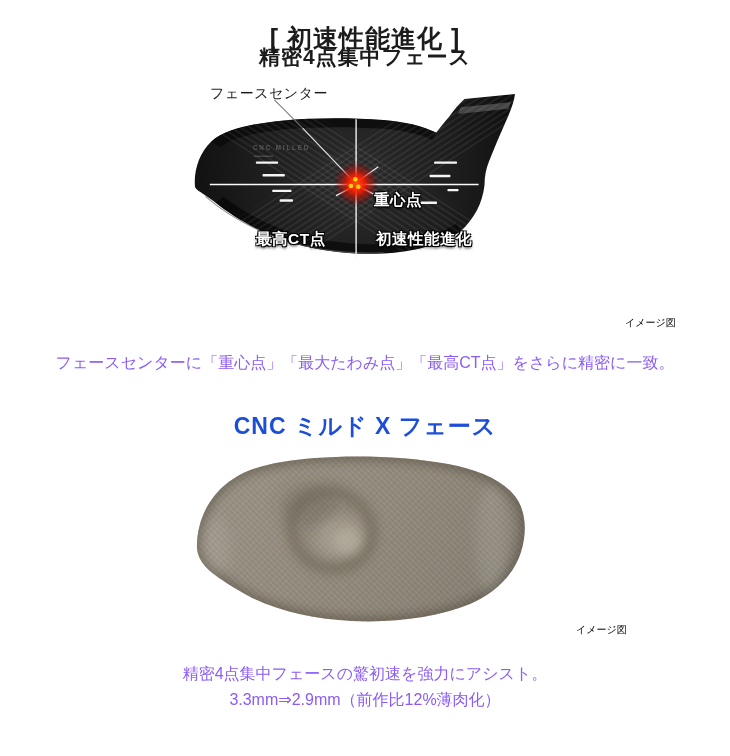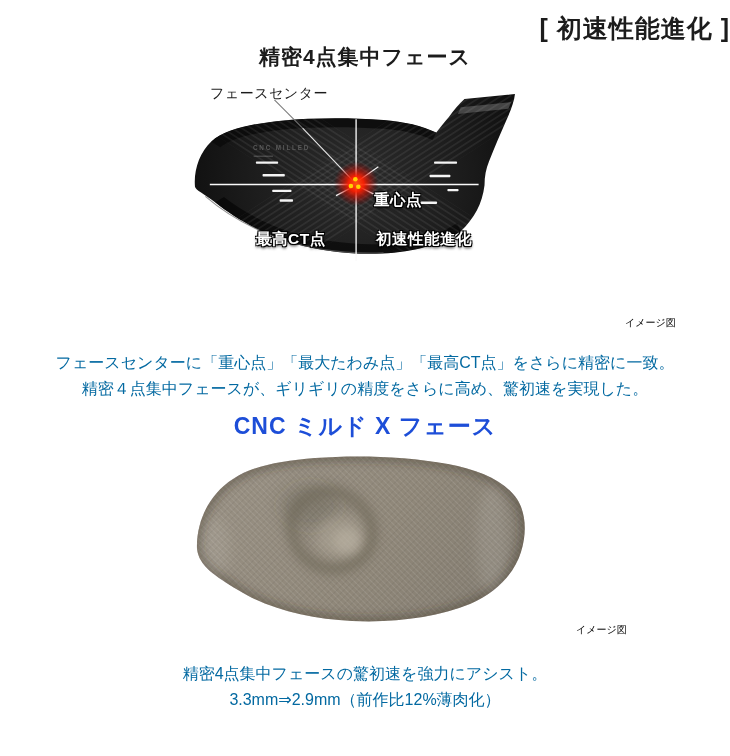--- a/index.html
+++ b/index.html
@@ -1,31 +1,31 @@
 <!DOCTYPE html>
 <html><head>
 <meta charset="utf-8">
 <style>
   html,body{margin:0;padding:0;background:#fff;}
   .page{position:relative;width:730px;height:756px;margin:0 auto;background:#fff;overflow:hidden;
         font-family:"Liberation Sans","DejaVu Sans",sans-serif;}
   .abs{position:absolute;}
   .center-text{left:0;right:0;text-align:center;}
-  .main-title{top:12px;font-size:25px;font-weight:bold;color:#1c1c1c;letter-spacing:1px;text-align:right;}
+  .main-title{top:22px;font-size:25px;font-weight:bold;color:#1c1c1c;letter-spacing:1px;}
   .sub-title{top:43px;font-size:21px;font-weight:bold;color:#1c1c1c;letter-spacing:1px;}
   .pointer-label{left:167px;top:85px;font-size:14px;color:#1b1b1b;letter-spacing:0.5px;margin-left:43px;}
   .face-label{font-size:15.5px;font-weight:bold;color:#fff;letter-spacing:0.5px;white-space:nowrap;
       text-shadow:-1px -1px 0 #000,1px -1px 0 #000,-1px 1px 0 #000,1px 1px 0 #000,0 2px 3px rgba(0,0,0,.9);}
   .lbl-gravity{left:374px;top:190px;}
   .lbl-ct{left:256px;top:229px;}
   .lbl-deflect{left:376px;top:229px;}
   .img-note{font-size:10px;color:#000000;}
   .note1{left:625px;top:316px;}
   .note2{left:576px;top:623px;}
-  .para{font-size:16px;line-height:26px;color:#0369a1;}
+  .para{font-size:16px;line-height:26px;color:#8b5cf6;}
   .para1{top:350px;}
   .section-title{top:411px;font-size:23px;font-weight:bold;color:#1d4ed8;letter-spacing:1px;}
   .para2{top:661px;}
   svg{display:block;}
 </style>
 </head>
 <body>
 
 <div class="page">
 
@@ -108,21 +108,20 @@
   </svg>
 
   <div class="abs pointer-label">フェースセンター</div>
   <div class="abs face-label lbl-gravity">重心点</div>
   <div class="abs face-label lbl-ct">最高CT点</div>
   <div class="abs face-label lbl-deflect">初速性能進化</div>
   <div class="abs img-note note1">イメージ図</div>
 
   <div class="abs center-text para para1">
     <div>フェースセンターに「重心点」「最大たわみ点」「最高CT点」をさらに精密に一致。</div>
-    <div>精密４点集中フェースが、ギリギリの精度をさらに高め、驚初速を実現した。</div>
   </div>
 
   <div class="abs center-text section-title">CNC ミルド X フェース</div>
 
   <svg class="abs" style="left:0;top:450px;" width="730" height="195" viewBox="0 450 730 195" xmlns="http://www.w3.org/2000/svg">
     <defs>
       <linearGradient id="insGrad" gradientUnits="userSpaceOnUse" x1="250" y1="460" x2="480" y2="620">
         <stop offset="0" stop-color="#978f82"></stop>
         <stop offset="0.55" stop-color="#8f8779"></stop>
         <stop offset="1" stop-color="#847d71"></stop>

